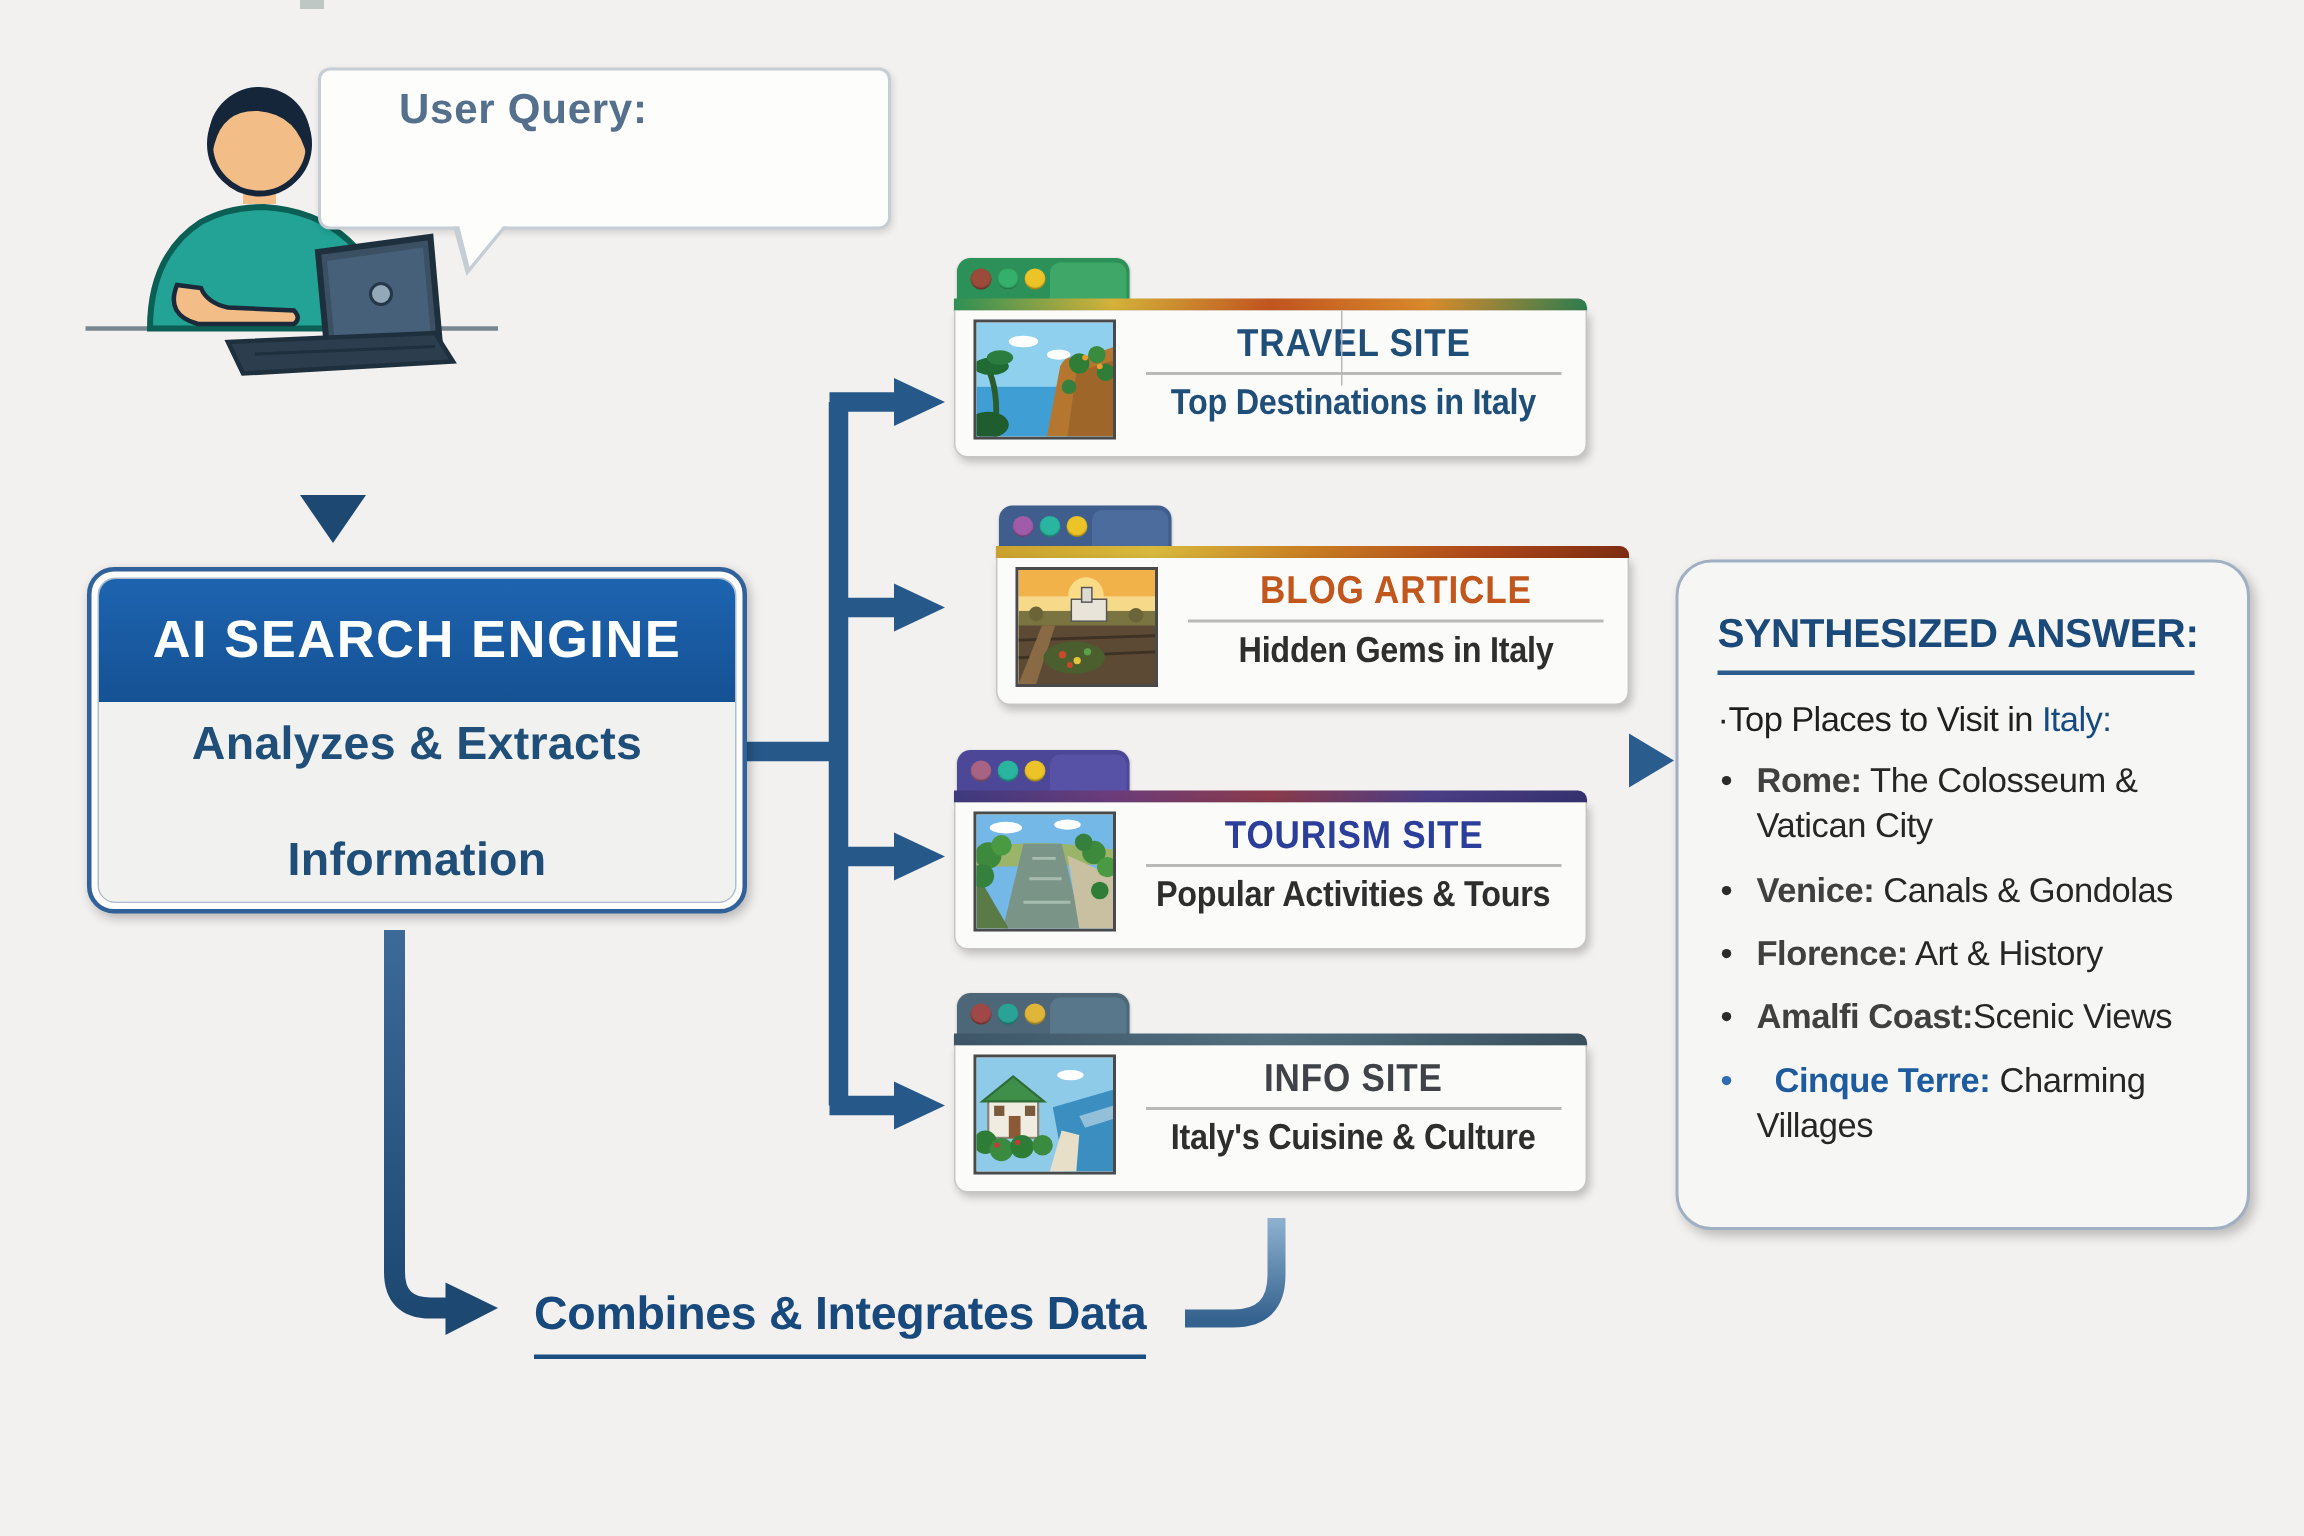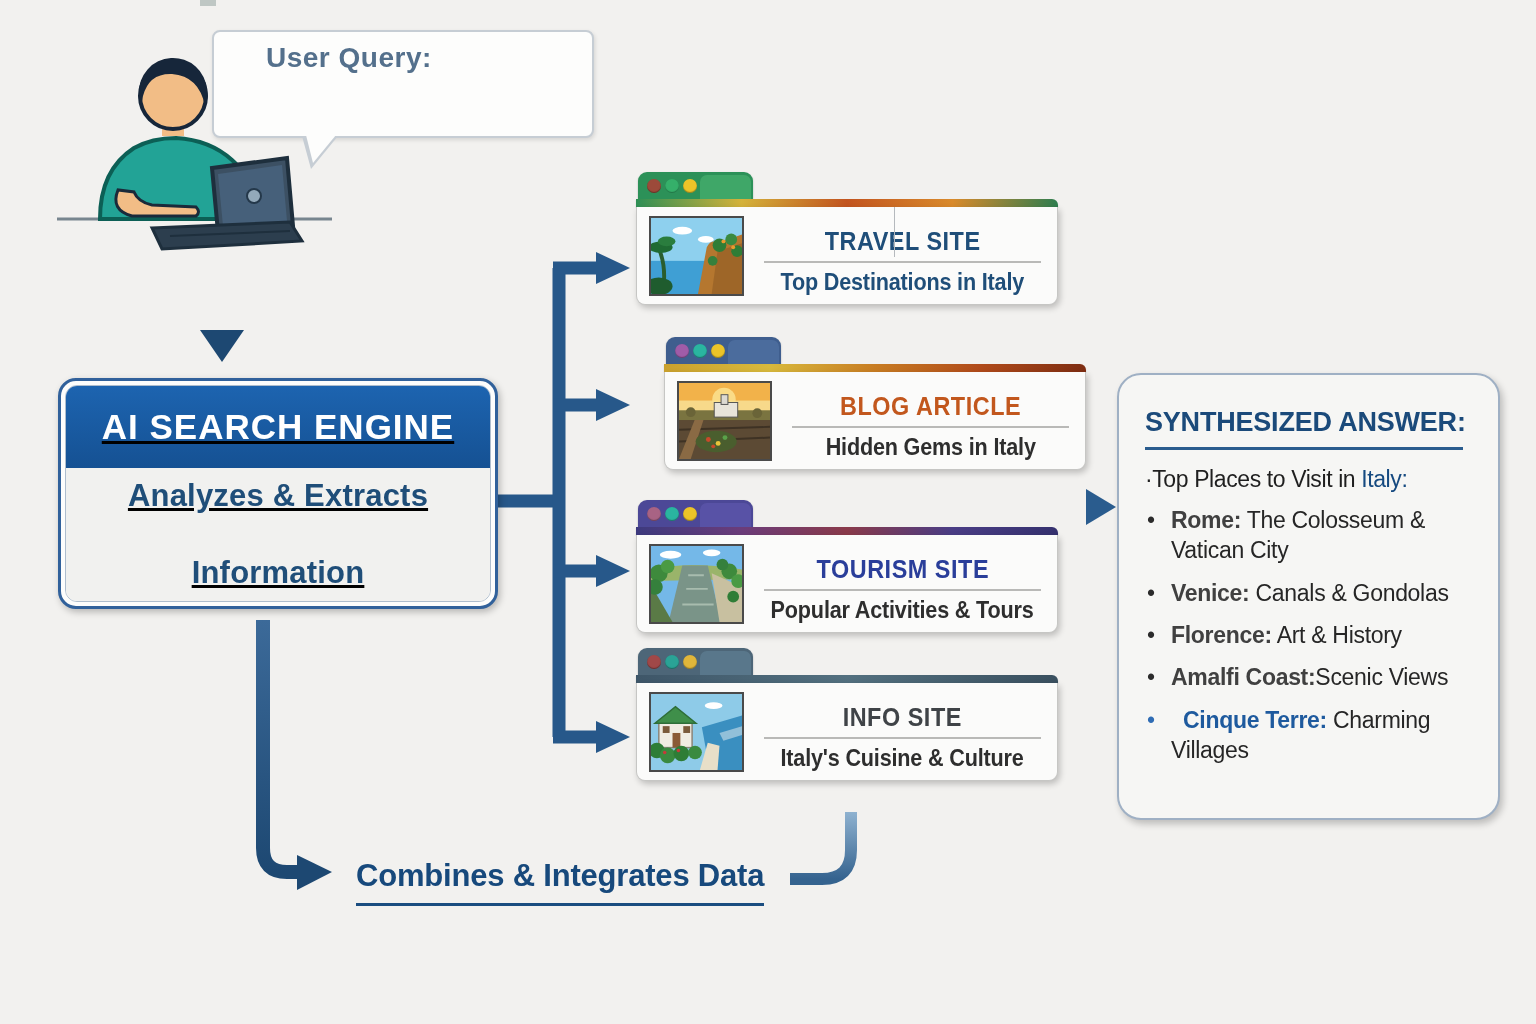--- a/index.html
+++ b/index.html
@@ -9,55 +9,55 @@
   .condensed{display:inline-block;transform:scaleX(.9);transform-origin:0 50%;white-space:nowrap;}
   .condensed.center{transform-origin:50% 50%;}
 
   
   #overlay{position:absolute;left:0;top:0;width:1536px;height:1024px;z-index:1;}
 
   
   .edge-artifact{position:absolute;left:200px;top:0;width:16px;height:6px;background:#a9b5b2;opacity:.7;z-index:1;}
 
   
-  .speech-bubble{position:absolute;left:212px;top:30px;width:382px;height:108px;z-index:2;
+  .speech-bubble{position:absolute;left:212px;top:45px;width:382px;height:108px;z-index:2;
     background:#fdfdfc;border:2px solid #c6cdd4;border-radius:8px;
     box-shadow:1px 2px 4px rgba(0,0,0,.12);padding:10px 14px 8px 16px;}
   .speech-bubble::before{content:'';position:absolute;left:88px;bottom:-33px;width:0;height:0;
     border-top:33px solid #c6cdd4;border-left:9px solid transparent;border-right:27px solid transparent;}
   .speech-bubble::after{content:'';position:absolute;left:92px;bottom:-27px;width:0;height:0;
     border-top:28px solid #fdfdfc;border-left:7px solid transparent;border-right:23px solid transparent;}
   .bubble-label{font-size:28px;font-weight:700;color:#54708c;margin-left:36px;letter-spacing:.5px;}
   .bubble-query{font-size:24px;font-weight:700;color:#2e4d66;margin-top:6px;margin-left:2px;letter-spacing:-.2px;}
 
   
   .engine-box{position:absolute;left:58px;top:378px;width:440px;height:231px;z-index:2;
     border:3px solid #31619b;border-radius:18px;background:#fdfdfc;padding:4px;
     box-shadow:2px 3px 7px rgba(0,0,0,.25);}
   .engine-inner{width:100%;height:100%;border-radius:12px;overflow:hidden;border:1px solid #aebdcd;
-    display:flex;flex-direction:column;text-decoration:underline;}
+    display:flex;flex-direction:column;}
   .engine-header{height:82px;background:linear-gradient(180deg,#1d64b0 0%,#155193 100%);
     display:flex;align-items:center;justify-content:center;}
   .engine-title{color:#ffffff;font-size:35px;font-weight:700;letter-spacing:1px;}
   .engine-body{flex:1;background:#f1f1ef;display:flex;flex-direction:column;align-items:center;justify-content:center;gap:32px;}
   .engine-line{color:#1f4e79;font-size:31px;font-weight:700;line-height:1.45;letter-spacing:.2px;}
 
   
   .source-card{position:absolute;left:636px;width:422px;height:133px;z-index:2;}
   .browser-tab{position:absolute;left:2px;top:0;width:115px;height:28px;background:var(--chrome);
     border-radius:9px 9px 0 0;box-shadow:0 1px 2px rgba(0,0,0,.25);}
   .tab-inner{position:absolute;left:62px;top:3px;width:51px;height:25px;background:var(--chrome-inner);
     border-radius:7px 7px 0 0;opacity:.85;}
   .dot{position:absolute;top:7px;width:14px;height:14px;border-radius:50%;box-shadow:inset 0 -1px 1px rgba(0,0,0,.35);}
   .dot1{left:9px;} .dot2{left:27px;} .dot3{left:45px;}
   .chrome-strip{position:absolute;left:0;top:27px;width:100%;height:8px;background:var(--strip);
     border-radius:0 6px 0 0;box-shadow:0 1px 1px rgba(0,0,0,.3);}
   .card-body{position:absolute;left:0;top:35px;width:100%;height:98px;background:#fbfbfa;
     border:1px solid #c6c6c4;border-top:none;border-radius:0 0 9px 9px;
-    box-shadow:2px 3px 6px rgba(0,0,0,.22);display:flex;align-items:flex-end;padding:6px 10px 8px 12px;gap:14px;}
+    box-shadow:2px 3px 6px rgba(0,0,0,.22);display:flex;align-items:flex-start;padding:6px 10px 8px 12px;gap:14px;}
   .thumb{width:95px;height:80px;flex:0 0 auto;border:2px solid #4a4a4a;box-shadow:inset 0 0 0 2px #ffffff;
     background:#dfeef7;}
   .thumb svg{display:block;width:100%;height:100%;}
   .card-text{flex:1;display:flex;flex-direction:column;align-items:center;justify-content:center;min-width:0;}
   .card-title{font-size:26px;font-weight:700;letter-spacing:.6px;color:var(--title-color);}
   .card-sep{width:96%;border-top:2px solid #b9b9b7;margin:4px 0 5px 0;}
   .card-subtitle{font-size:24px;font-weight:700;color:var(--subtitle-color);letter-spacing:-.2px;}
   .tab-divider-line{position:absolute;left:258px;top:35px;width:1px;height:50px;background:#b5b9bd;}
 
   
@@ -278,21 +278,21 @@
   </svg>
 </div>
       <div class="card-text">
         <span class="card-title condensed center">TOURISM SITE</span>
         <div class="card-sep"></div>
         <span class="card-subtitle condensed center">Popular Activities &amp; Tours</span>
       </div>
     </div>
 
   </div>
-      <div class="source-card" style="top: 648px; --chrome: #4d6678; --chrome-inner: #5c7a8e; --strip: linear-gradient(90deg,#3e5668,#53707f,#3a505f); --title-color: #3f4347; --subtitle-color: #2e2e2e;">
+      <div class="source-card" style="top: 662px; --chrome: #4d6678; --chrome-inner: #5c7a8e; --strip: linear-gradient(90deg,#3e5668,#53707f,#3a505f); --title-color: #3f4347; --subtitle-color: #2e2e2e;">
     <div class="browser-tab">
       <span class="dot dot1" style="background: rgb(160, 72, 72);"></span>
       <span class="dot dot2" style="background: rgb(42, 163, 150);"></span>
       <span class="dot dot3" style="background: rgb(224, 182, 58);"></span>
       <span class="tab-inner"></span>
     </div>
     <div class="chrome-strip"></div>
     <div class="card-body">
       <div class="thumb">
   <svg viewBox="0 0 93 78" preserveAspectRatio="none">

